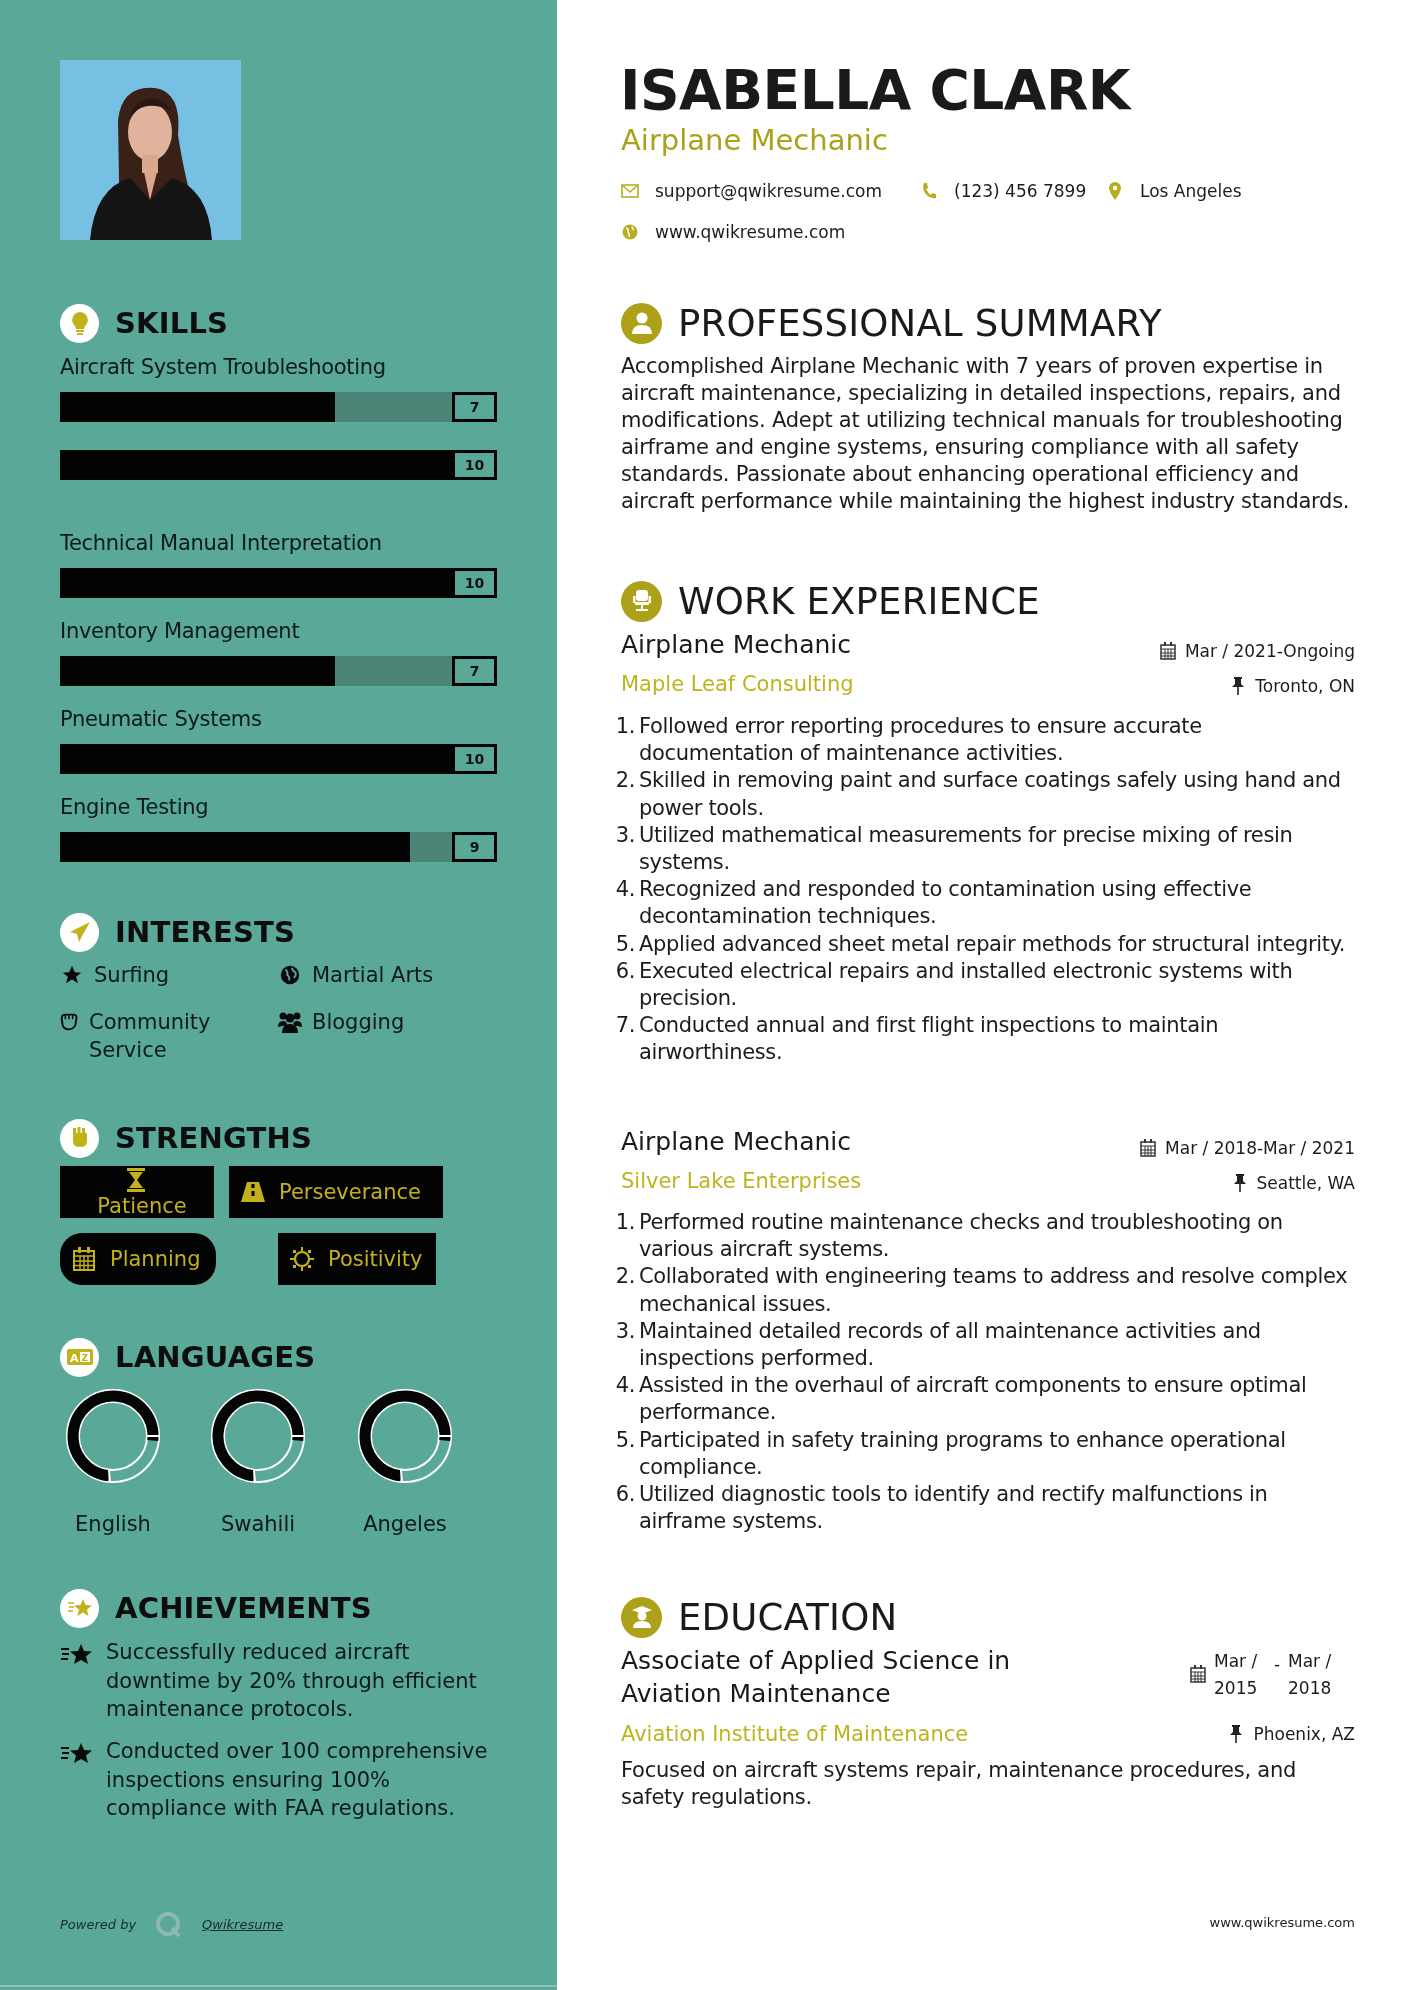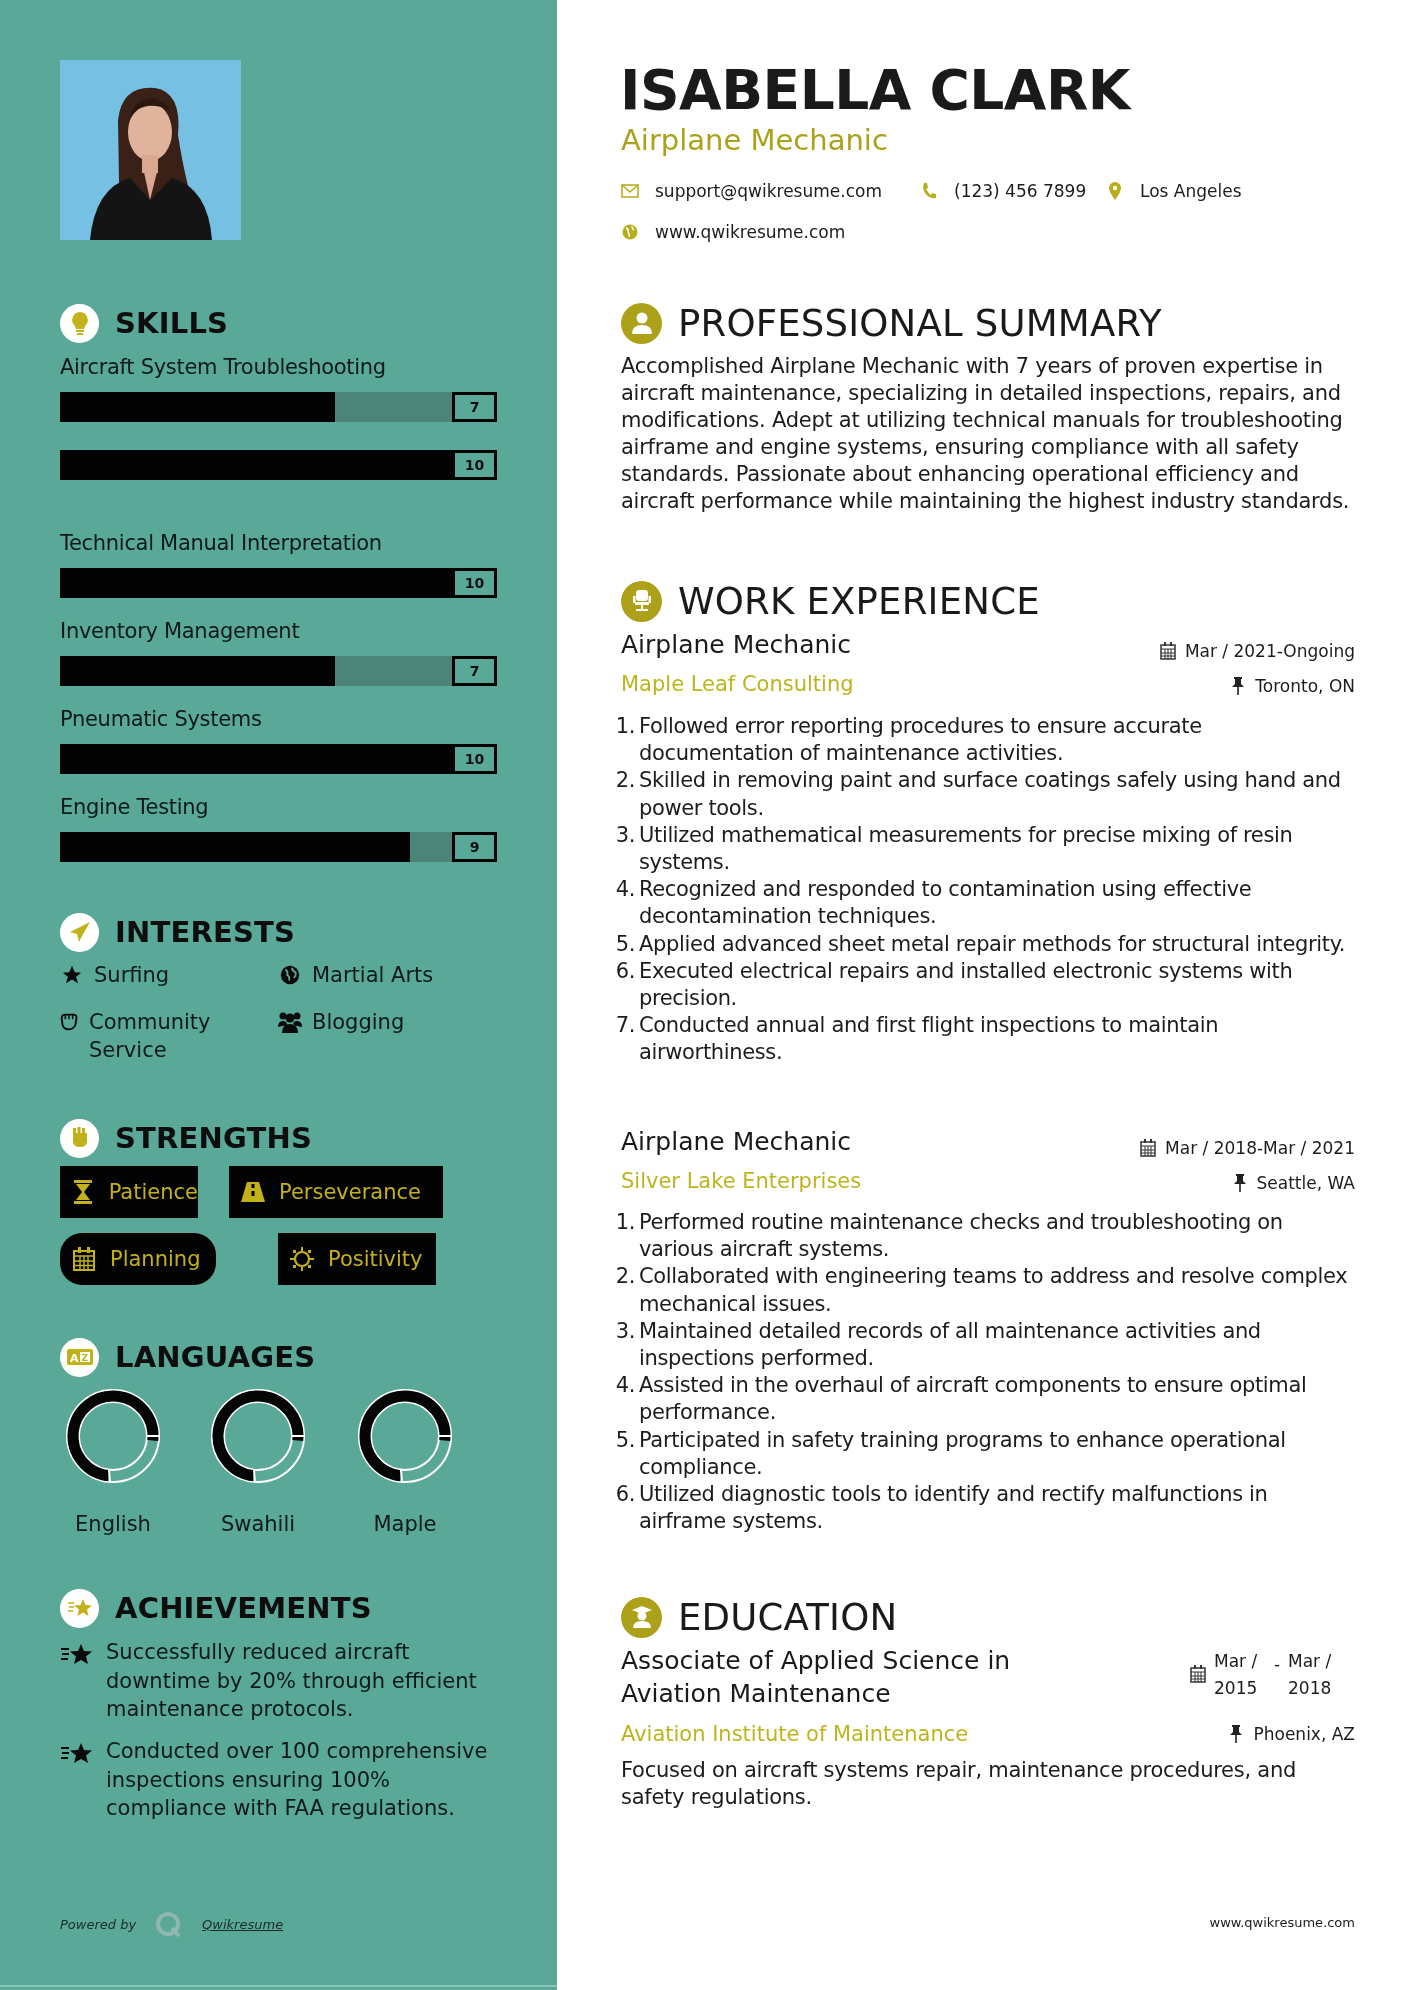--- a/index.html
+++ b/index.html
@@ -193,21 +193,21 @@
       <svg width="20" height="22" viewBox="0 0 20 22">
           <path d="M3 6 L17 6 L17 14 Q17 20 10 20 Q3 20 3 14 Z" fill="#c2b21a"></path>
           <rect x="3" y="1" width="3" height="6" fill="#c2b21a"></rect>
           <rect x="7.5" y="0" width="3" height="7" fill="#c2b21a"></rect>
           <rect x="12" y="1" width="3" height="6" fill="#c2b21a"></rect>
         </svg>
     </div>
     <span class="sec-title">STRENGTHS</span>
   </div>
 
-  <div class="strength" style="left:60px; top:1166px; width:138px;">
+  <div class="strength" style="left:60px; top:1166px; width:154px;flex-direction:column;">
     <span class="ico">
         <svg width="20" height="24" viewBox="0 0 20 24">
           <rect x="1" y="0" width="18" height="3" fill="#c3b11b"></rect>
           <rect x="1" y="21" width="18" height="3" fill="#c3b11b"></rect>
           <path d="M3 4 L17 4 L11 12 L17 20 L3 20 L9 12 Z" fill="#c3b11b"></path>
         </svg>
       </span>
     <span>Patience</span>
   </div>
   <div class="strength" style="left:229px; top:1166px; width:214px;">
@@ -284,21 +284,21 @@
         <div class="lang-label">Swahili</div>
       </div>
       <div class="lang" style="left: 345px; top: 1388px;">
         <svg width="96" height="96" viewBox="0 0 96 96">
           <circle cx="48" cy="48" r="46" fill="none" stroke="#ffffff" stroke-width="2"></circle>
           <circle cx="48" cy="48" r="34" fill="none" stroke="#ffffff" stroke-width="2"></circle>
           <circle cx="48" cy="48" r="40" fill="none" stroke="#050505" stroke-width="11" stroke-dasharray="188.49555921538757 62.83185307179588" transform="rotate(96 48 48)"></circle>
           <line x1="82" y1="48" x2="95" y2="48" stroke="#ffffff" stroke-width="2"></line>
           <line x1="44" y1="82" x2="45" y2="95" stroke="#ffffff" stroke-width="2"></line>
         </svg>
-        <div class="lang-label">Maple</div>
+        <div class="lang-label">Angeles</div>
       </div>
     </div>
 
   <div class="sec-head" style="top:1588px;">
     <div class="sec-icon">
       <svg width="26" height="22" viewBox="0 0 26 22">
           <path d="M16 2 L18.5 8 L25 8.5 L20 12.5 L21.5 19 L16 15.5 L10.5 19 L12 12.5 L7 8.5 L13.5 8 Z" fill="#c2b21a"></path>
           <path d="M1 6 L7 6 M2 10 L7 10 M1 14 L6 14" stroke="#c2b21a" stroke-width="1.5"></path>
         </svg>
     </div>

